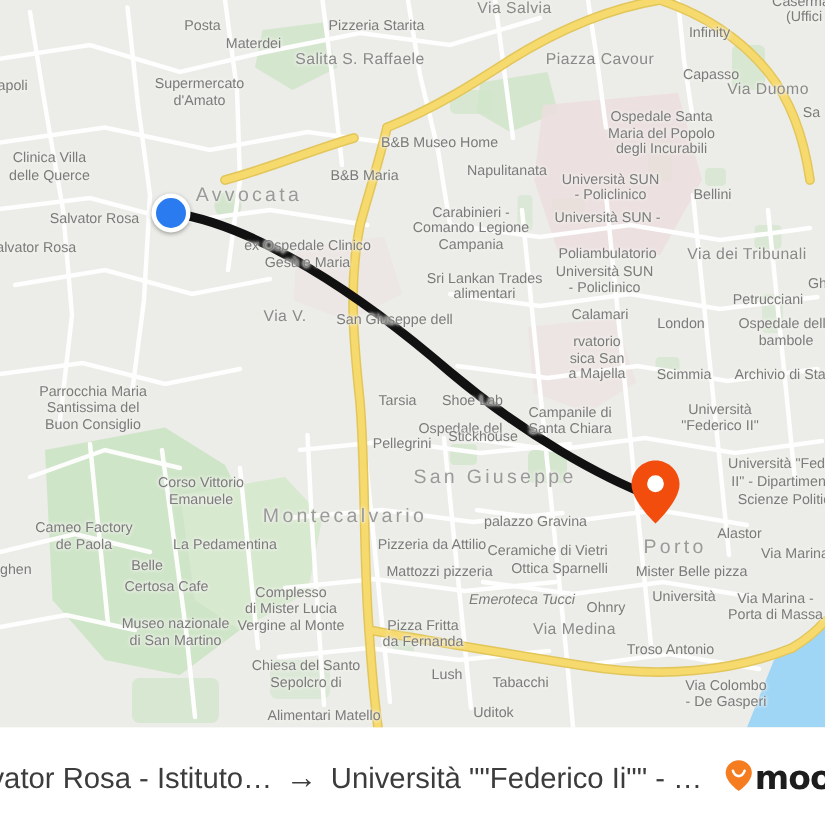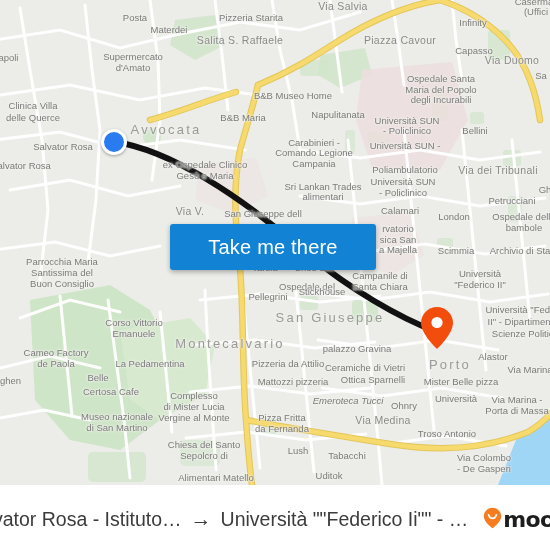--- a/index.html
+++ b/index.html
@@ -361,21 +361,20 @@
 
     <div id="origin-marker" style="left:101px; top:129px;"></div>
 
     <div id="dest-marker" style="left:420px; top:306px;">
       <svg width="34" height="44" viewBox="0 0 34 44">
         <path d="M17,1 C8.2,1 1,8.2 1,17 C1,28 17,43 17,43 C17,43 33,28 33,17 C33,8.2 25.8,1 17,1 Z" fill="#f24d0d"></path>
         <circle cx="17" cy="16.5" r="5.6" fill="#ffffff"></circle>
       </svg>
     </div>
 
-    <button id="take-me-there">Take me there</button>
 
   </div>
 
   <div id="footer">
     <div id="footer-inner">
       <span class="endpoint">Salvator Rosa - Istituto…</span>
       <span id="arrow-icon">→</span>
       <span class="endpoint">Università ""Federico Ii"" - …</span>
       <span id="moovit-logo">
         <span>

